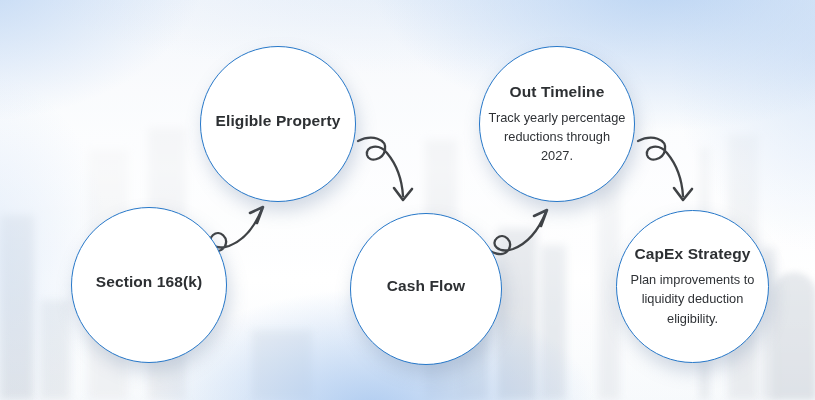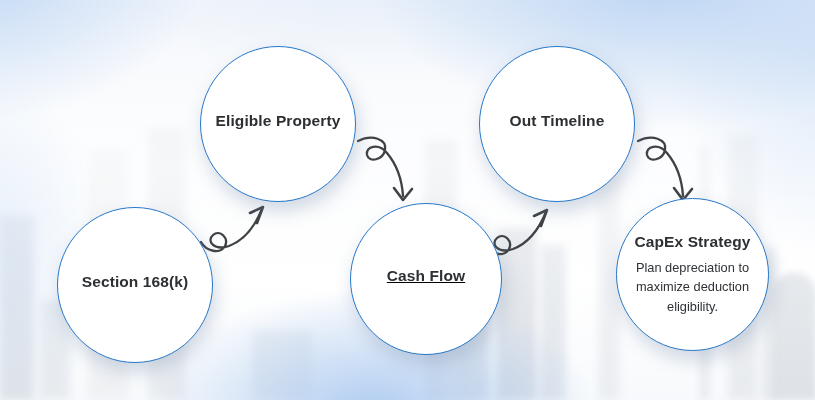--- a/index.html
+++ b/index.html
@@ -59,25 +59,25 @@
     font-weight: bold;
     color: #2d3033;
     margin-bottom: 7px;
     letter-spacing: 0.1px;
   }
   .circle-body {
     font-size: 12.8px;
     line-height: 1.5;
     color: #2f3236;
   }
-  .c1 { left: 57px;  top: 207px; }
+  .c1 { left: 71px;  top: 207px; }
   .c2 { left: 200px; top: 46px; align-items: center;  }
-  .c3 { left: 350px; top: 203px; width: 152px; height: 152px; text-decoration: underline; }
+  .c3 { left: 350px; top: 213px; width: 152px; height: 152px; }
   .c4 { left: 479px; top: 46px;  }
-  .c5 { left: 616px; top: 198px; width: 153px; height: 153px; }
+  .c5 { left: 616px; top: 210px; width: 153px; height: 153px; }
   
   .arrow { position: absolute; }
   .a1 { left: 196px; top: 196px; }
   .a2 { left: 346px; top: 132px; }
   .a3 { left: 480px; top: 199px; }
   .a4 { left: 626px; top: 132px; }
 </style>
 </head>
 <body>
 
@@ -129,20 +129,21 @@
   <div class="circle c2">
     <div class="circle-heading">Eligible Property</div>
   </div>
 
   <div class="circle c3">
     <div class="circle-heading">Cash Flow</div>
   </div>
 
   <div class="circle c4">
     <div class="circle-heading">Out Timeline</div>
+    <div class="circle-body">Track yearly percentage reductions through 2027.</div>
   </div>
 
   <div class="circle c5">
     <div class="circle-heading">CapEx Strategy</div>
-    <div class="circle-body">Plan depreciation to maximize deduction eligibility.</div>
+    <div class="circle-body">Plan improvements to liquidity deduction eligibility.</div>
   </div>
 
 </div>
 
 </body></html>

